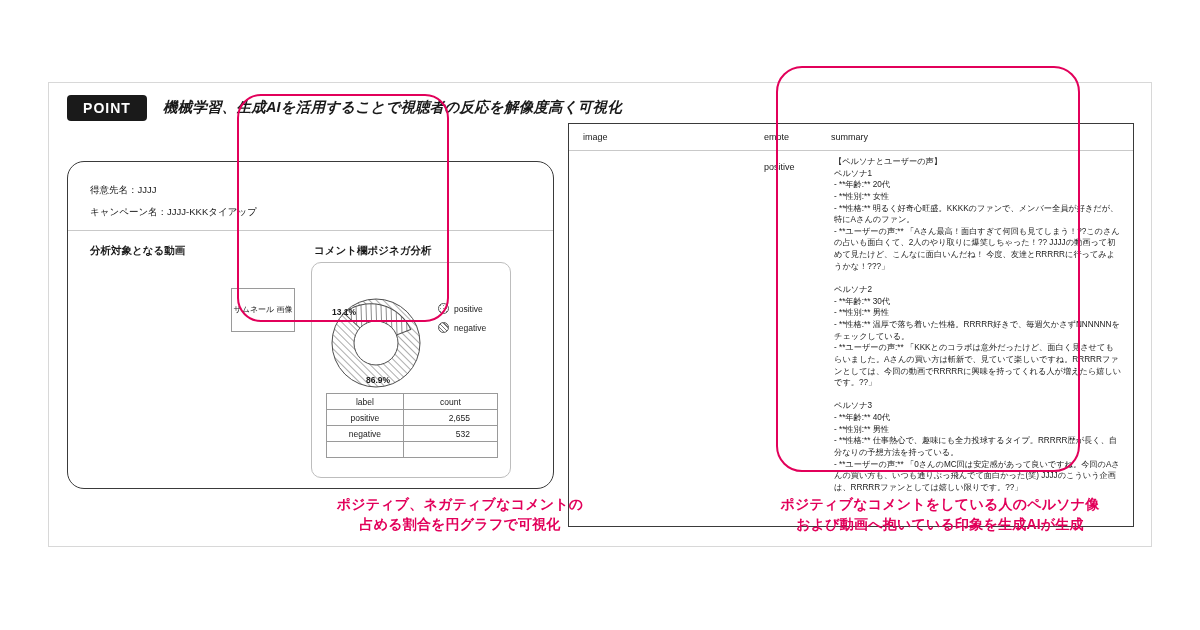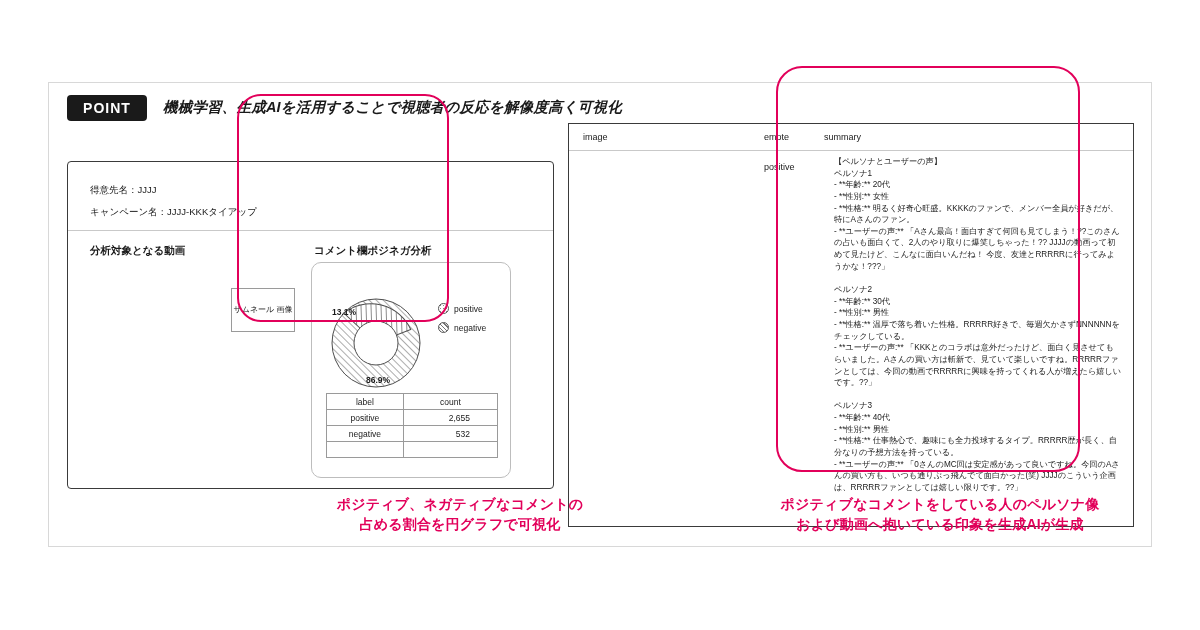--- a/index.html
+++ b/index.html
@@ -57,21 +57,21 @@
     font-style: italic;
   }
   
   .left-card {
     position: absolute;
     left: 18px;
     top: 78px;
     width: 487px;
     height: 328px;
     border: 1px solid #3a3a3a;
-    border-radius: 4px;
+    border-radius: 17px;
     box-sizing: border-box;
     background: #fff;
   }
   .meta-line {
     position: absolute;
     font-size: 9.5px;
     color: #1a1a1a;
   }
   .meta1 { left: 22px; top: 22px; }
   .meta2 { left: 22px; top: 44px; }
@@ -208,21 +208,21 @@
     background: #fff;
   }
   .col-head {
     position: absolute;
     top: 8px;
     font-size: 9px;
     color: #1a1a1a;
   }
   .col-head.image { left: 14px; }
   .col-head.emote { left: 195px; }
-  .col-head.summary { left: 255px; }
+  .col-head.summary { left: 262px; }
   .hr-right {
     position: absolute;
     left: 0; top: 26px;
     width: 100%;
     border-top: 1px solid #c9c9c9;
   }
   .thumb-big {
     position: absolute;
     left: 14px;
     top: 40px;

